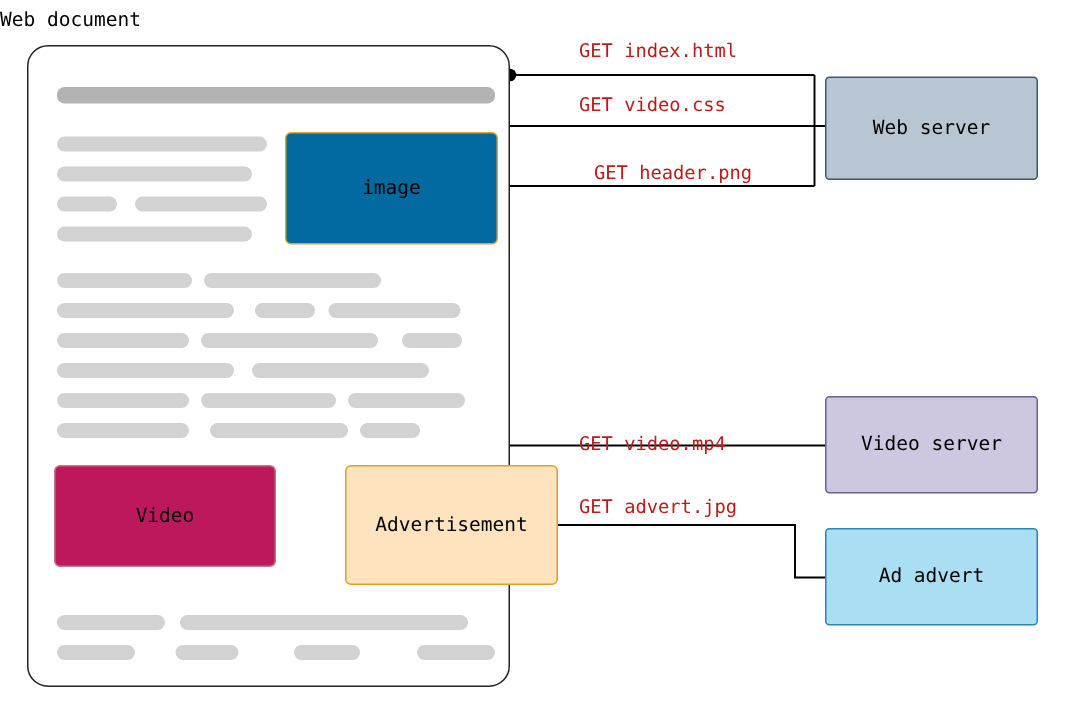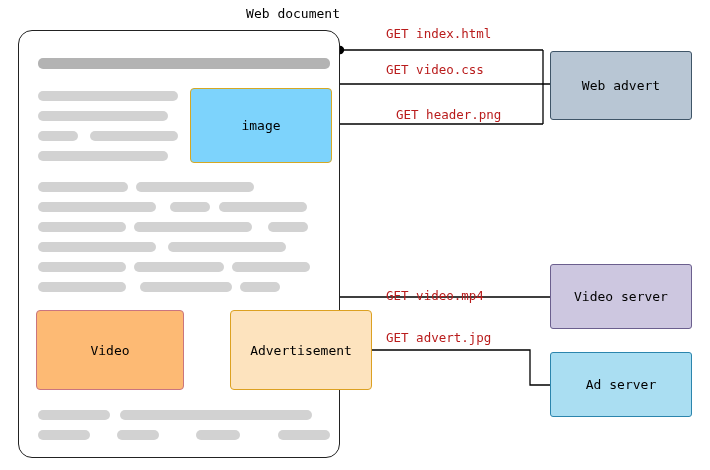--- a/index.html
+++ b/index.html
@@ -22,21 +22,21 @@
   }
   .lbl {
     position: absolute;
     font-family: "DejaVu Sans Mono", "Liberation Mono", monospace;
     white-space: pre;
     color: #000000;
   }
   #diagram-title {
     left: 0; top: 6px;
     width: 340px;
-    text-align: right;
+    text-align: left;
     font-size: 13px;
   }
   
   #web-document-card {
     position: absolute;
     left: 18px; top: 30px;
     width: 322px; height: 428px;
     border: 1.4px solid #222222;
     border-radius: 14px;
     background: #ffffff;
@@ -62,27 +62,27 @@
     border-radius: 4px;
     display: flex;
     align-items: center;
     justify-content: center;
     font-size: 13px;
     color: #000000;
   }
   #doc-box-image {
     left: 190px; top: 88px;
     width: 142px; height: 75px;
-    background: #7dd3fc;
+    background: #0369a1;
     border-color: #d6a823;
   }
   #doc-box-video {
     left: 36px; top: 310px;
-    width: 148px; height: 80px;
-    background: #fdba74;
+    width: 148px; height: 68px;
+    background: #be185d;
     border-color: #c9757f;
   }
   #doc-box-advertisement {
     left: 190px; top: 310px;
     width: 142px; height: 80px;
     background: #fde3be;
     border-color: #dca122;
     margin-left: 40px;
   }
   
@@ -189,21 +189,21 @@
     <div class="bar" style="left: 38px; top: 430px; width: 52px; height: 10px;"></div>
     <div class="bar" style="left: 117px; top: 430px; width: 42px; height: 10px;"></div>
     <div class="bar" style="left: 196px; top: 430px; width: 44px; height: 10px;"></div>
     <div class="bar" style="left: 278px; top: 430px; width: 52px; height: 10px;"></div>
   </div>
 
 <div class="doc-box" id="doc-box-image">image</div>
 <div class="doc-box" id="doc-box-video">Video</div>
 <div class="doc-box" id="doc-box-advertisement">Advertisement</div>
 
-<div class="server-box" id="server-web">Web advert</div>
+<div class="server-box" id="server-web">Web server</div>
 <div class="server-box" id="server-video">Video server</div>
-<div class="server-box" id="server-ad">Ad server</div>
+<div class="server-box" id="server-ad">Ad advert</div>
 
 <div class="lbl req-label" id="req-label-0">GET index.html</div>
 <div class="lbl req-label" id="req-label-1">GET video.css</div>
 <div class="lbl req-label" id="req-label-2">GET header.png</div>
 <div class="lbl req-label" id="req-label-3">GET video.mp4</div>
 <div class="lbl req-label" id="req-label-4">GET advert.jpg</div>
 
 </body></html>

